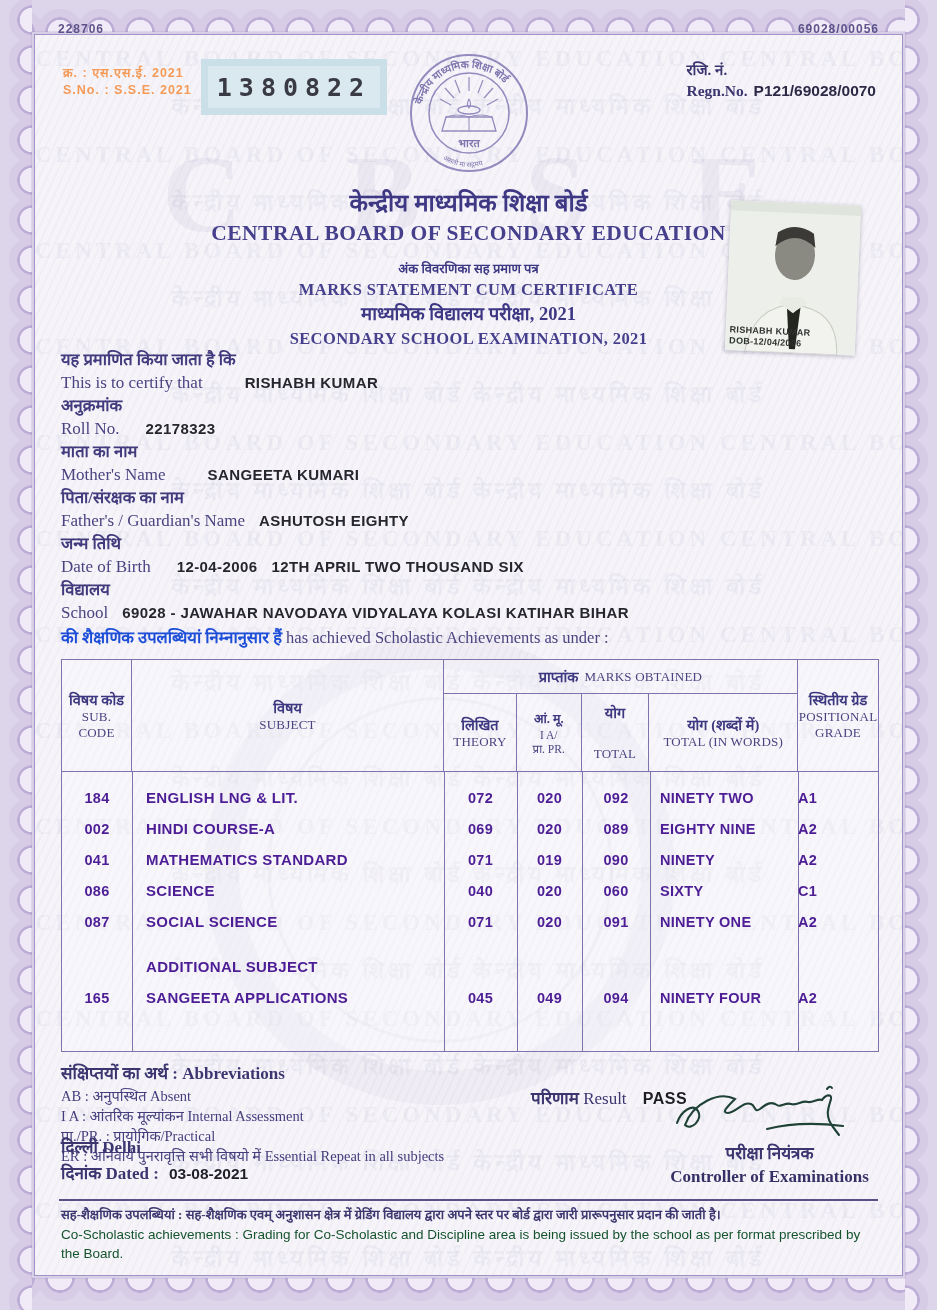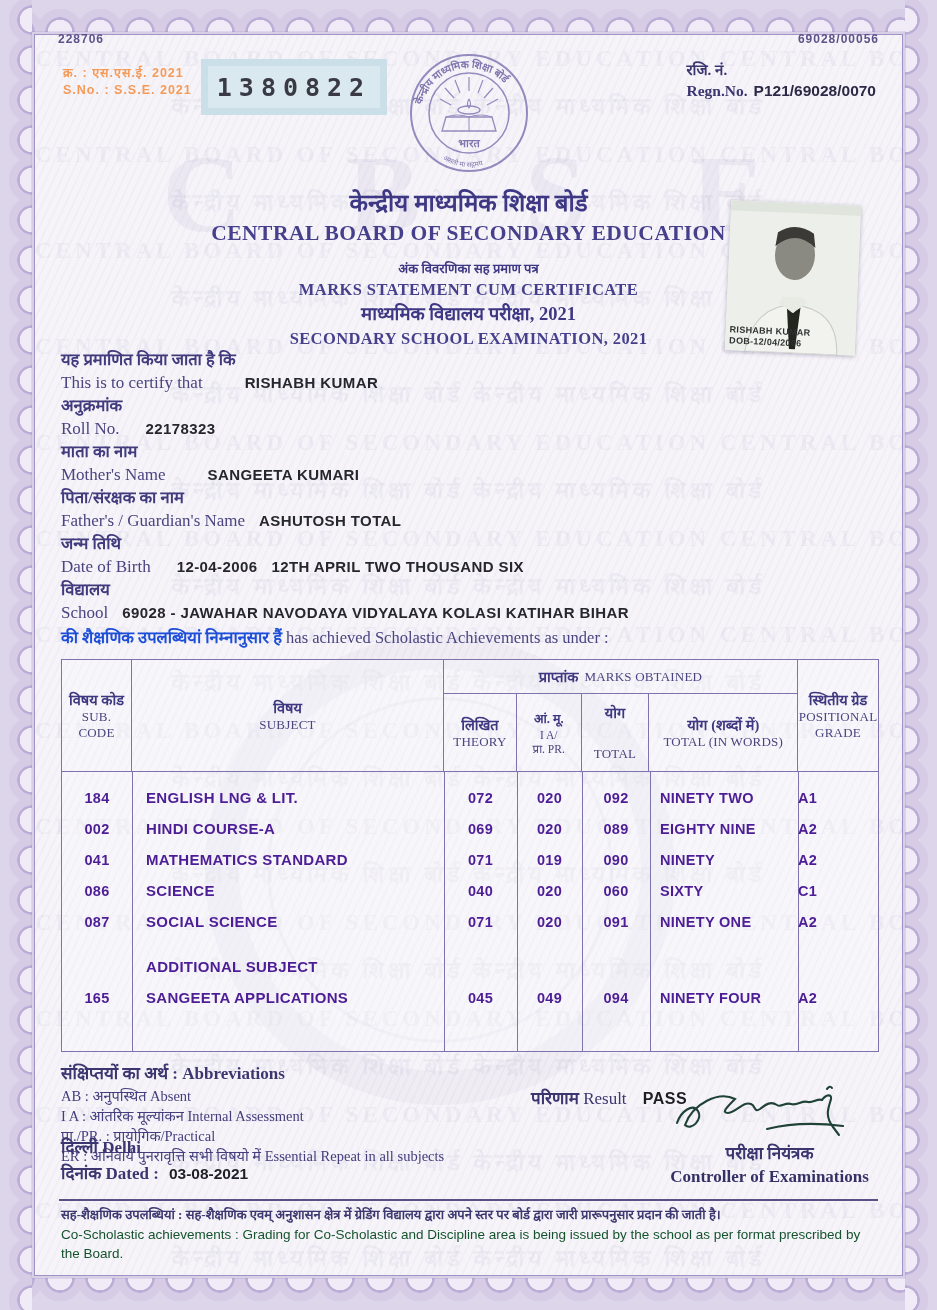--- a/index.html
+++ b/index.html
@@ -21,21 +21,21 @@
     background-size:40px 32px; background-repeat:repeat-x; }
   .lace-left{ top:0; bottom:0; left:0; width:32px;
     background-color:#ddd5e9;
     background-image:radial-gradient(circle at 32px 20px, #f0ebf6 0 12px, #bcaed6 12.5px 14.5px, #d6cce5 15px 23px, rgba(0,0,0,0) 23.5px);
     background-size:32px 40px; background-repeat:repeat-y; }
   .lace-right{ top:0; bottom:0; right:0; width:32px;
     background-color:#ddd5e9;
     background-image:radial-gradient(circle at 0px 20px, #f0ebf6 0 12px, #bcaed6 12.5px 14.5px, #d6cce5 15px 23px, rgba(0,0,0,0) 23.5px);
     background-size:32px 40px; background-repeat:repeat-y; }
 
-  .doc-serial{ position:absolute; top:32px; z-index:3; font:bold 12px "Liberation Sans",sans-serif;
+  .doc-serial{ position:absolute; top:22px; z-index:3; font:bold 12px "Liberation Sans",sans-serif;
     color:#5d538a; letter-spacing:1px; }
   .doc-serial.left{ left:58px; } .doc-serial.right{ right:58px; }
 
   
   .sheet{
     position:absolute; inset:34px; z-index:2; background:#f6f4f9;
     border:1.5px solid #a193c8; box-shadow:0 0 0 3px rgba(160,145,200,.22);
     overflow:hidden; padding:0 26px;
   }
   .sheet::before{ 
@@ -266,21 +266,21 @@
       </div>
 
       <div class="details">
         <div class="d-hi">यह प्रमाणित किया जाता है कि</div>
         <div class="d-row"><span>This is to certify that</span><span class="d-val ml-lg">RISHABH KUMAR</span></div>
         <div class="d-hi">अनुक्रमांक</div>
         <div class="d-row"><span>Roll No.</span><span class="d-val ml-md">22178323</span></div>
         <div class="d-hi">माता का नाम</div>
         <div class="d-row"><span>Mother's Name</span><span class="d-val ml-lg">SANGEETA KUMARI</span></div>
         <div class="d-hi">पिता/संरक्षक का नाम</div>
-        <div class="d-row"><span>Father's / Guardian's Name</span><span class="d-val ml-sm">ASHUTOSH TOTAL</span></div>
+        <div class="d-row"><span>Father's / Guardian's Name</span><span class="d-val ml-sm">ASHUTOSH EIGHTY</span></div>
         <div class="d-hi">जन्म तिथि</div>
         <div class="d-row"><span>Date of Birth</span><span class="d-val ml-md">12-04-2006</span><span class="d-val ml-sm">12TH APRIL TWO THOUSAND SIX</span></div>
         <div class="d-hi">विद्यालय</div>
         <div class="d-row"><span>School</span><span class="d-val ml-sm">69028 - JAWAHAR NAVODAYA VIDYALAYA KOLASI KATIHAR BIHAR</span></div>
         <div class="ach"><span class="d-hi-inline">की शैक्षणिक उपलब्धियां निम्नानुसार हैं</span> <span>has achieved Scholastic Achievements as under :</span></div>
       </div>
 
       <div class="mtable">
         <div class="thead">
           <div class="hc w-code bR">

